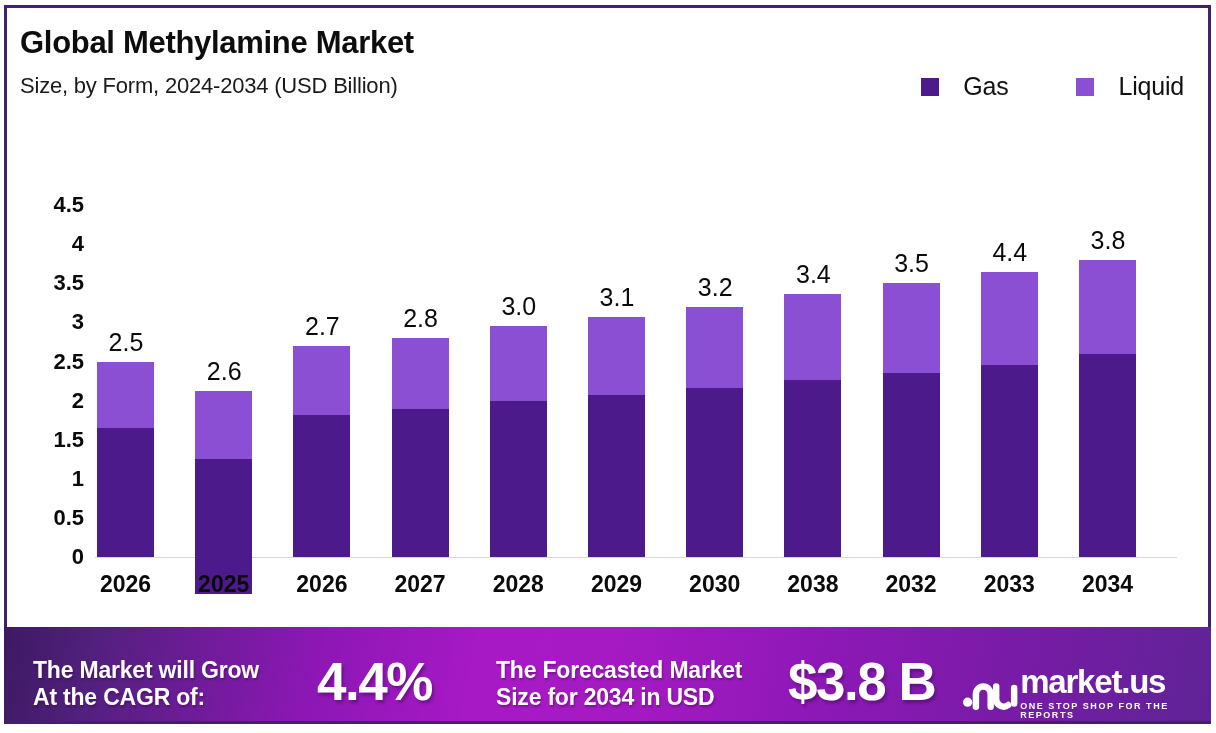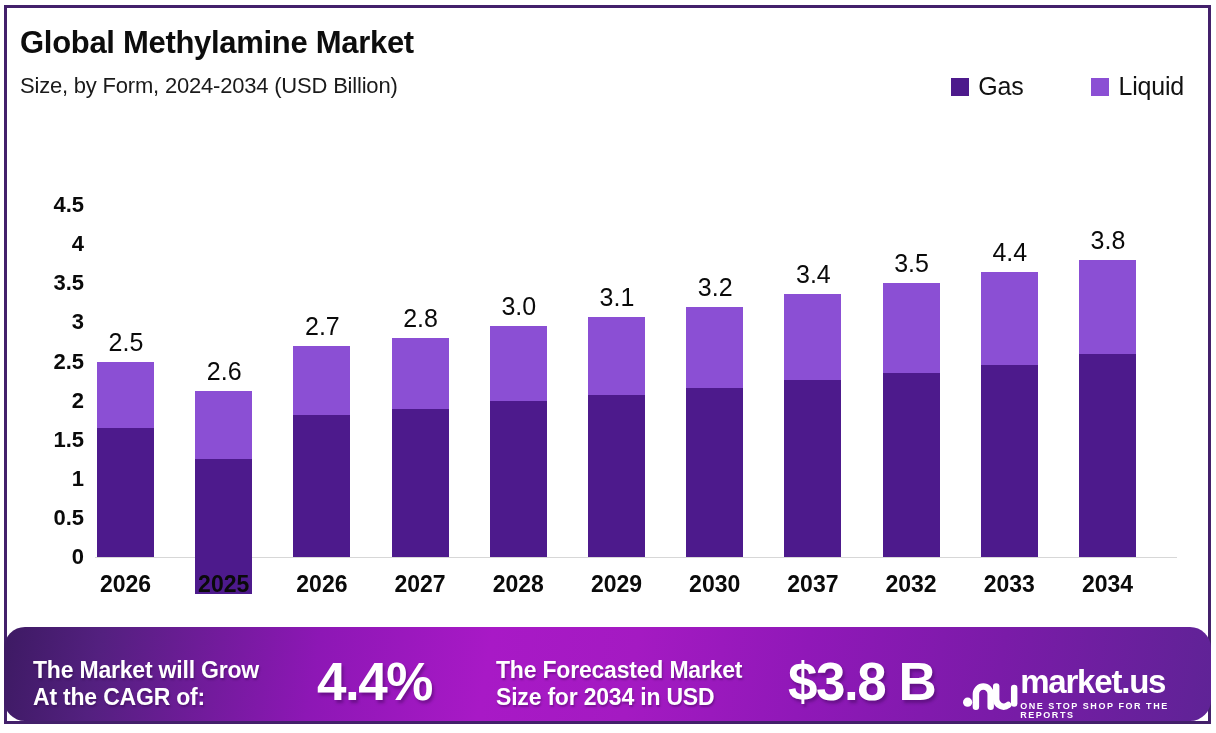--- a/index.html
+++ b/index.html
@@ -64,21 +64,21 @@
     position: absolute;
     right: 32px;
     top: 74px;
     display: flex;
     align-items: center;
     gap: 34px;
   }
   .legend-item {
     display: flex;
     align-items: center;
-    gap: 9px;
+    gap: 24px;
     padding-left: 34px;
   }
   .legend-swatch {
     width: 18px;
     height: 18px;
     display: block;
     flex: 0 0 auto;
   }
   .legend-label {
     font-size: 25px;
@@ -164,21 +164,20 @@
         #8d17b5 26%,
         #a819c6 40%,
         #a41ac2 52%,
         #9018b8 66%,
         #7a1ba8 82%,
         #5f2396 100%);
     overflow: hidden;
     display: flex;
     align-items: center;
     box-sizing: border-box;
-    border-radius: 21px;
   }
   .banner-text {
     color: #ffffff;
     font-size: 23px;
     font-weight: bold;
     line-height: 1.18;
     letter-spacing: -0.2px;
     text-shadow: 1px 2px 2px rgba(40,0,60,0.35);
     white-space: nowrap;
   }
@@ -297,21 +296,21 @@
           <div class="bar-seg" style="background: rgb(77, 26, 140); top: 388.088px; height: 168.912px;"></div>
           <div class="bar-seg" style="background: rgb(139, 79, 212); top: 306.76px; height: 81.328px;"></div>
           <div class="bar-total-label" style="top: 274.76px;">3.2</div>
         </div>
         <div class="x-label" style="left: 659.7px;">2030</div>
         <div class="bar-group" style="left: 784.4px; top: 0px; height: 733px;">
           <div class="bar-seg" style="background: rgb(77, 26, 140); top: 380.268px; height: 176.732px;"></div>
           <div class="bar-seg" style="background: rgb(139, 79, 212); top: 294.248px; height: 86.02px;"></div>
           <div class="bar-total-label" style="top: 262.248px;">3.4</div>
         </div>
-        <div class="x-label" style="left: 757.9px;">2037</div>
+        <div class="x-label" style="left: 757.9px;">2038</div>
         <div class="bar-group" style="left: 882.6px; top: 0px; height: 733px;">
           <div class="bar-seg" style="background: rgb(77, 26, 140); top: 373.23px; height: 183.77px;"></div>
           <div class="bar-seg" style="background: rgb(139, 79, 212); top: 283.3px; height: 89.93px;"></div>
           <div class="bar-total-label" style="top: 251.3px;">3.5</div>
         </div>
         <div class="x-label" style="left: 856.1px;">2032</div>
         <div class="bar-group" style="left: 980.8px; top: 0px; height: 733px;">
           <div class="bar-seg" style="background: rgb(77, 26, 140); top: 364.628px; height: 192.372px;"></div>
           <div class="bar-seg" style="background: rgb(139, 79, 212); top: 271.57px; height: 93.058px;"></div>
           <div class="bar-total-label" style="top: 239.57px;">4.4</div>

